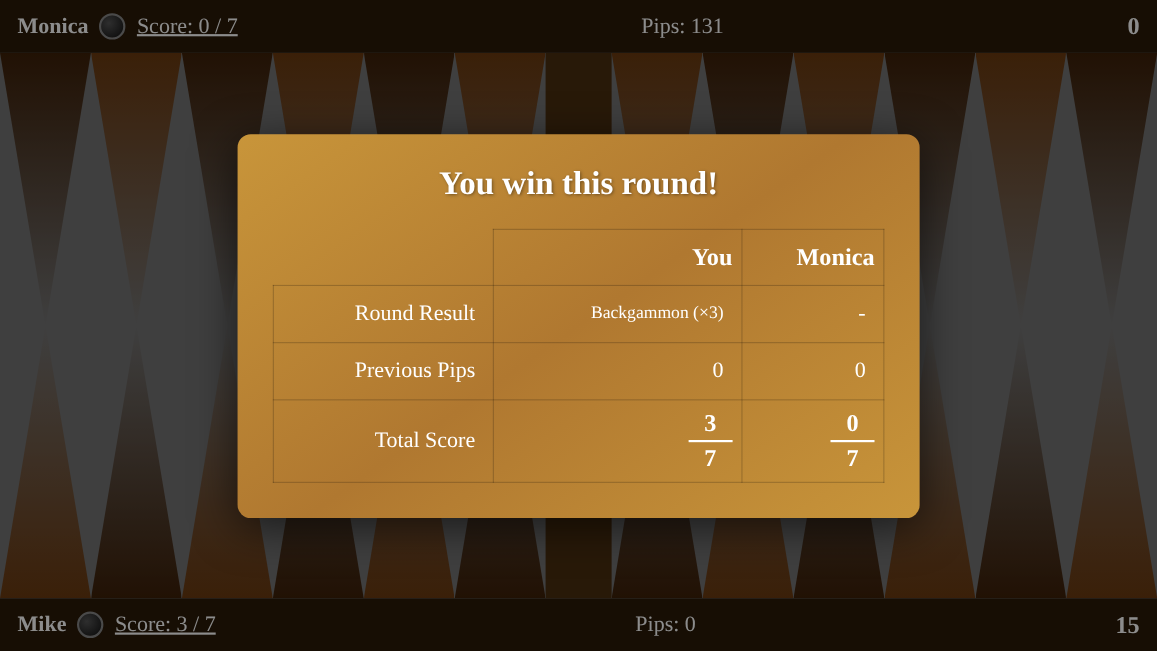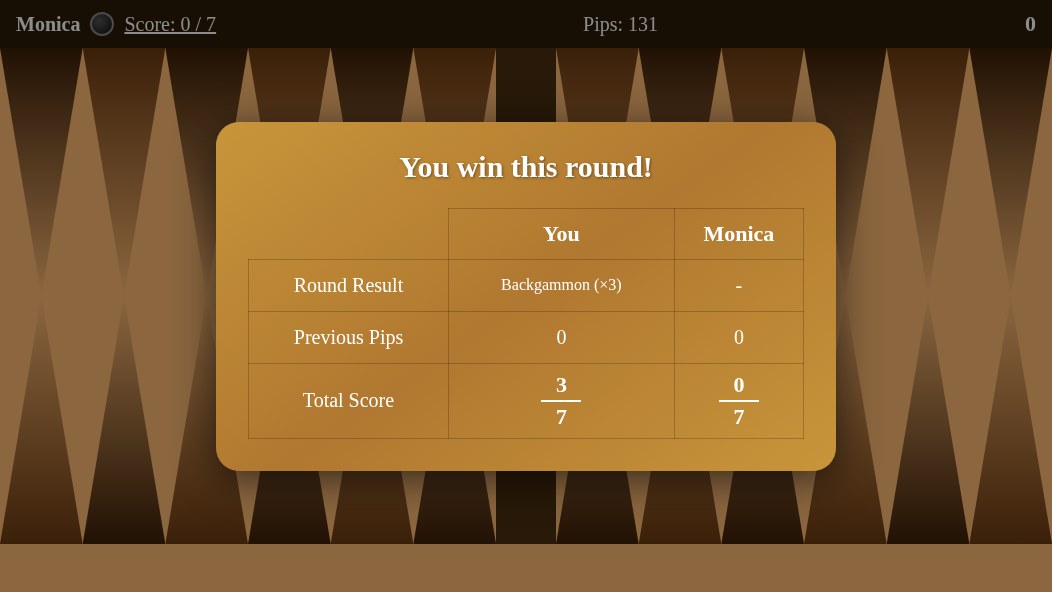--- a/index.html
+++ b/index.html
@@ -10,21 +10,21 @@
       overflow: hidden;
       font-family: 'Georgia', serif;
       position: relative;
       background: #5c3d1e;
     }
 
     
     .board-bg {
       width: 100%;
       height: 100%;
-      background: #fdba74;
+      background: #737373;
       position: relative;
     }
 
     
     .top-bar {
       position: absolute;
       top: 0;
       left: 0;
       right: 0;
       height: 48px;
@@ -134,21 +134,21 @@
       bottom: 0;
       background: rgba(0,0,0,0.45);
       display: flex;
       align-items: center;
       justify-content: center;
       z-index: 10;
     }
 
     .modal {
       background: linear-gradient(145deg, #c8953a, #b07830, #c8953a);
-      border-radius: 23px;
+      border-radius: 12px;
       padding: 28px 32px 32px;
       width: 620px;
       box-shadow: 0 8px 40px rgba(0,0,0,0.6);
     }
 
     .modal-title {
       text-align: center;
       font-size: 30px;
       font-weight: bold;
       color: white;
@@ -158,21 +158,21 @@
 
     .score-table {
       width: 100%;
       border-collapse: collapse;
       background: transparent;
     }
 
     .score-table th, .score-table td {
       border: 1.5px solid rgba(0,0,0,0.2);
       padding: 0;
-      text-align: center;
+      text-align: right;
       color: white;
     }
 
     .score-table th {
       font-size: 22px;
       font-weight: bold;
       padding: 12px 8px;
       color: white;
     }
 
@@ -270,20 +270,31 @@
       <span class="player-name">Monica</span>
       <div class="player-dot"></div>
       <span class="score-text">Score: 0 / 7</span>
     </div>
     <div class="top-bar-right">
       <span class="pips-text">Pips: 131</span>
     </div>
     <span class="corner-score">0</span>
   </div>
 
+  <div class="bottom-bar">
+    <div class="top-bar-left">
+      <span class="player-name">Mike</span>
+      <div class="player-dot"></div>
+      <span class="score-text">Score: 3 / 7</span>
+    </div>
+    <div class="top-bar-right">
+      <span class="pips-text">Pips: 0</span>
+    </div>
+    <span class="corner-score">15</span>
+  </div>
 
   <div class="board-area">
 
     <div style="flex:1; display:flex; flex-direction:column; overflow:hidden;">
       <div class="triangles-top">
         <div class="tri tri-down-dark"></div>
         <div class="tri tri-down-light"></div>
         <div class="tri tri-down-dark"></div>
         <div class="tri tri-down-light"></div>
         <div class="tri tri-down-dark"></div>

